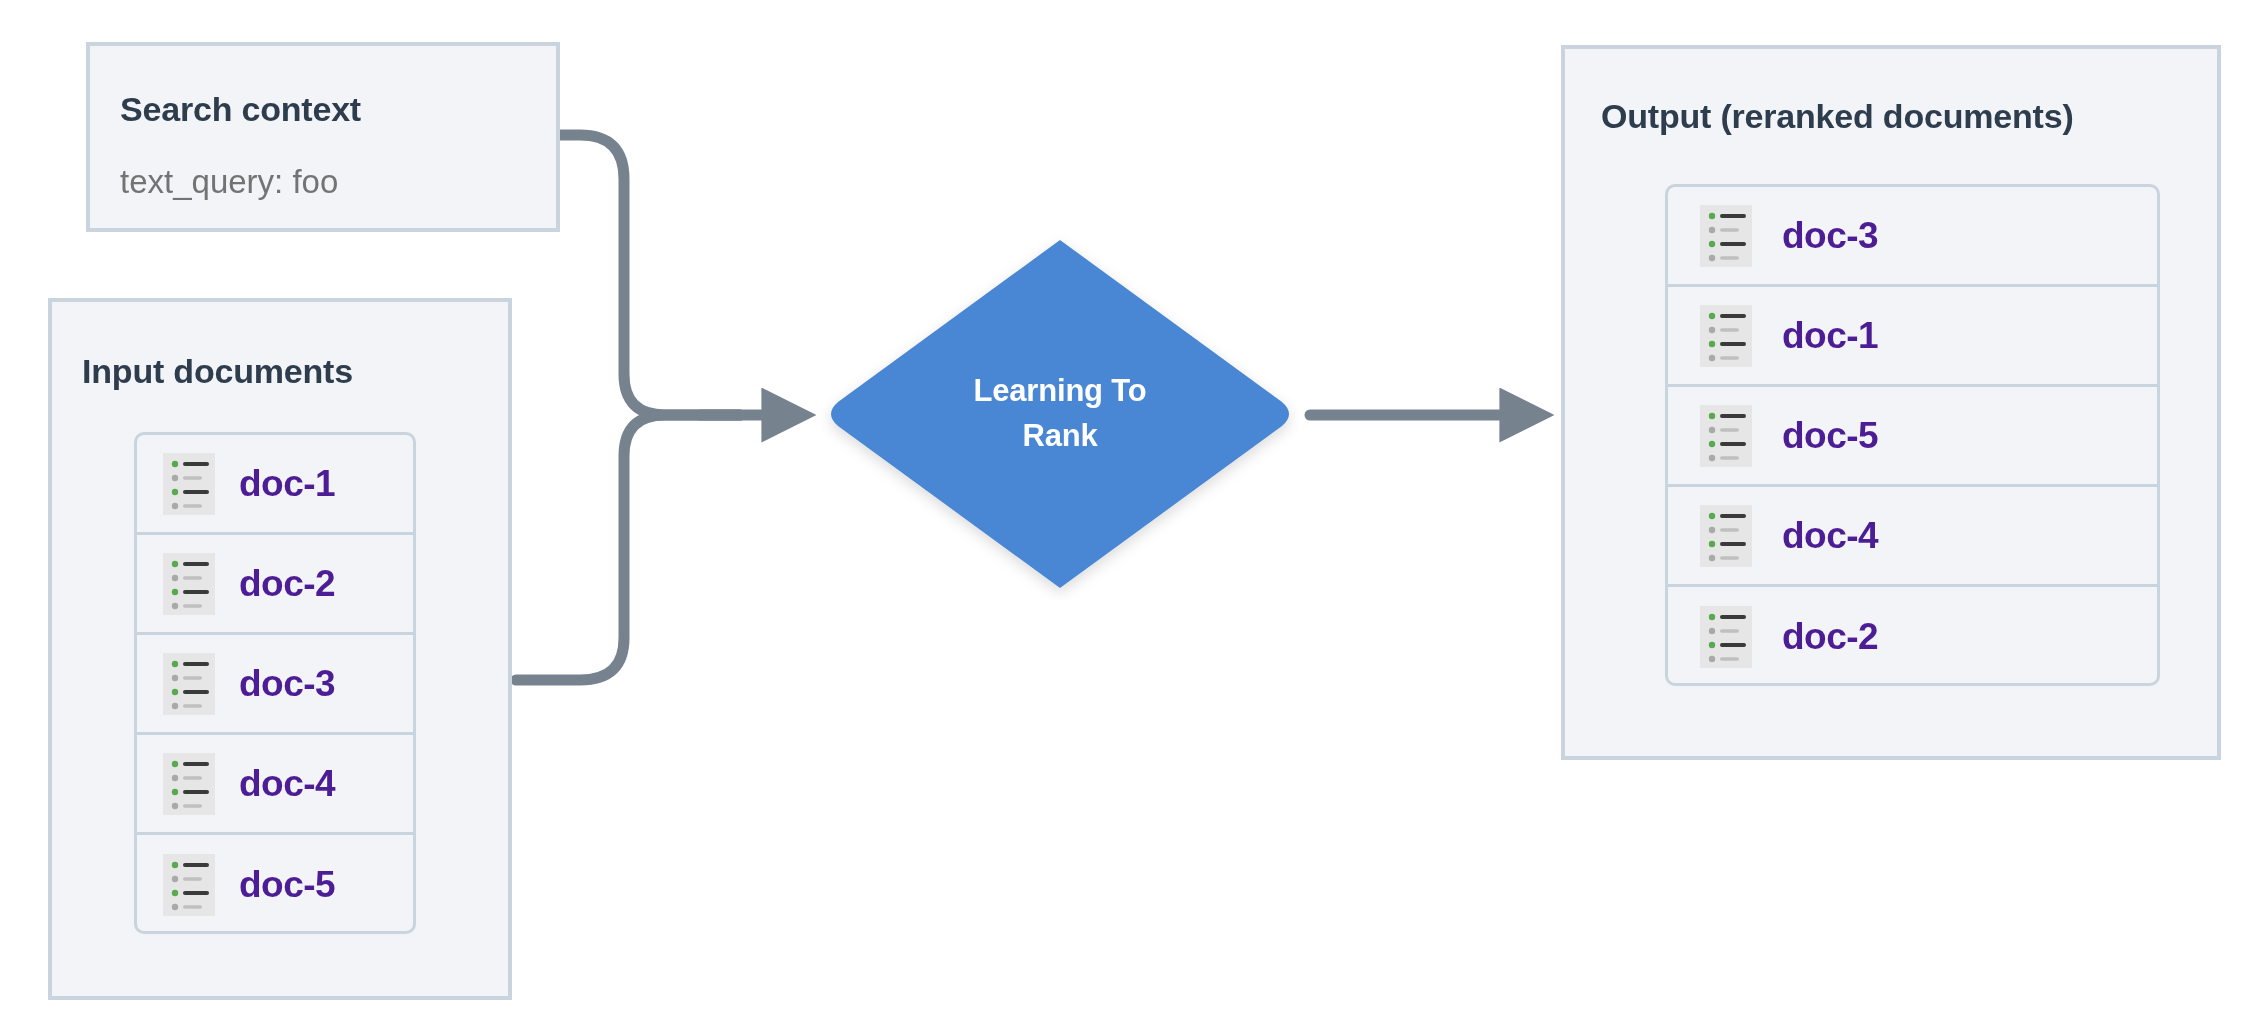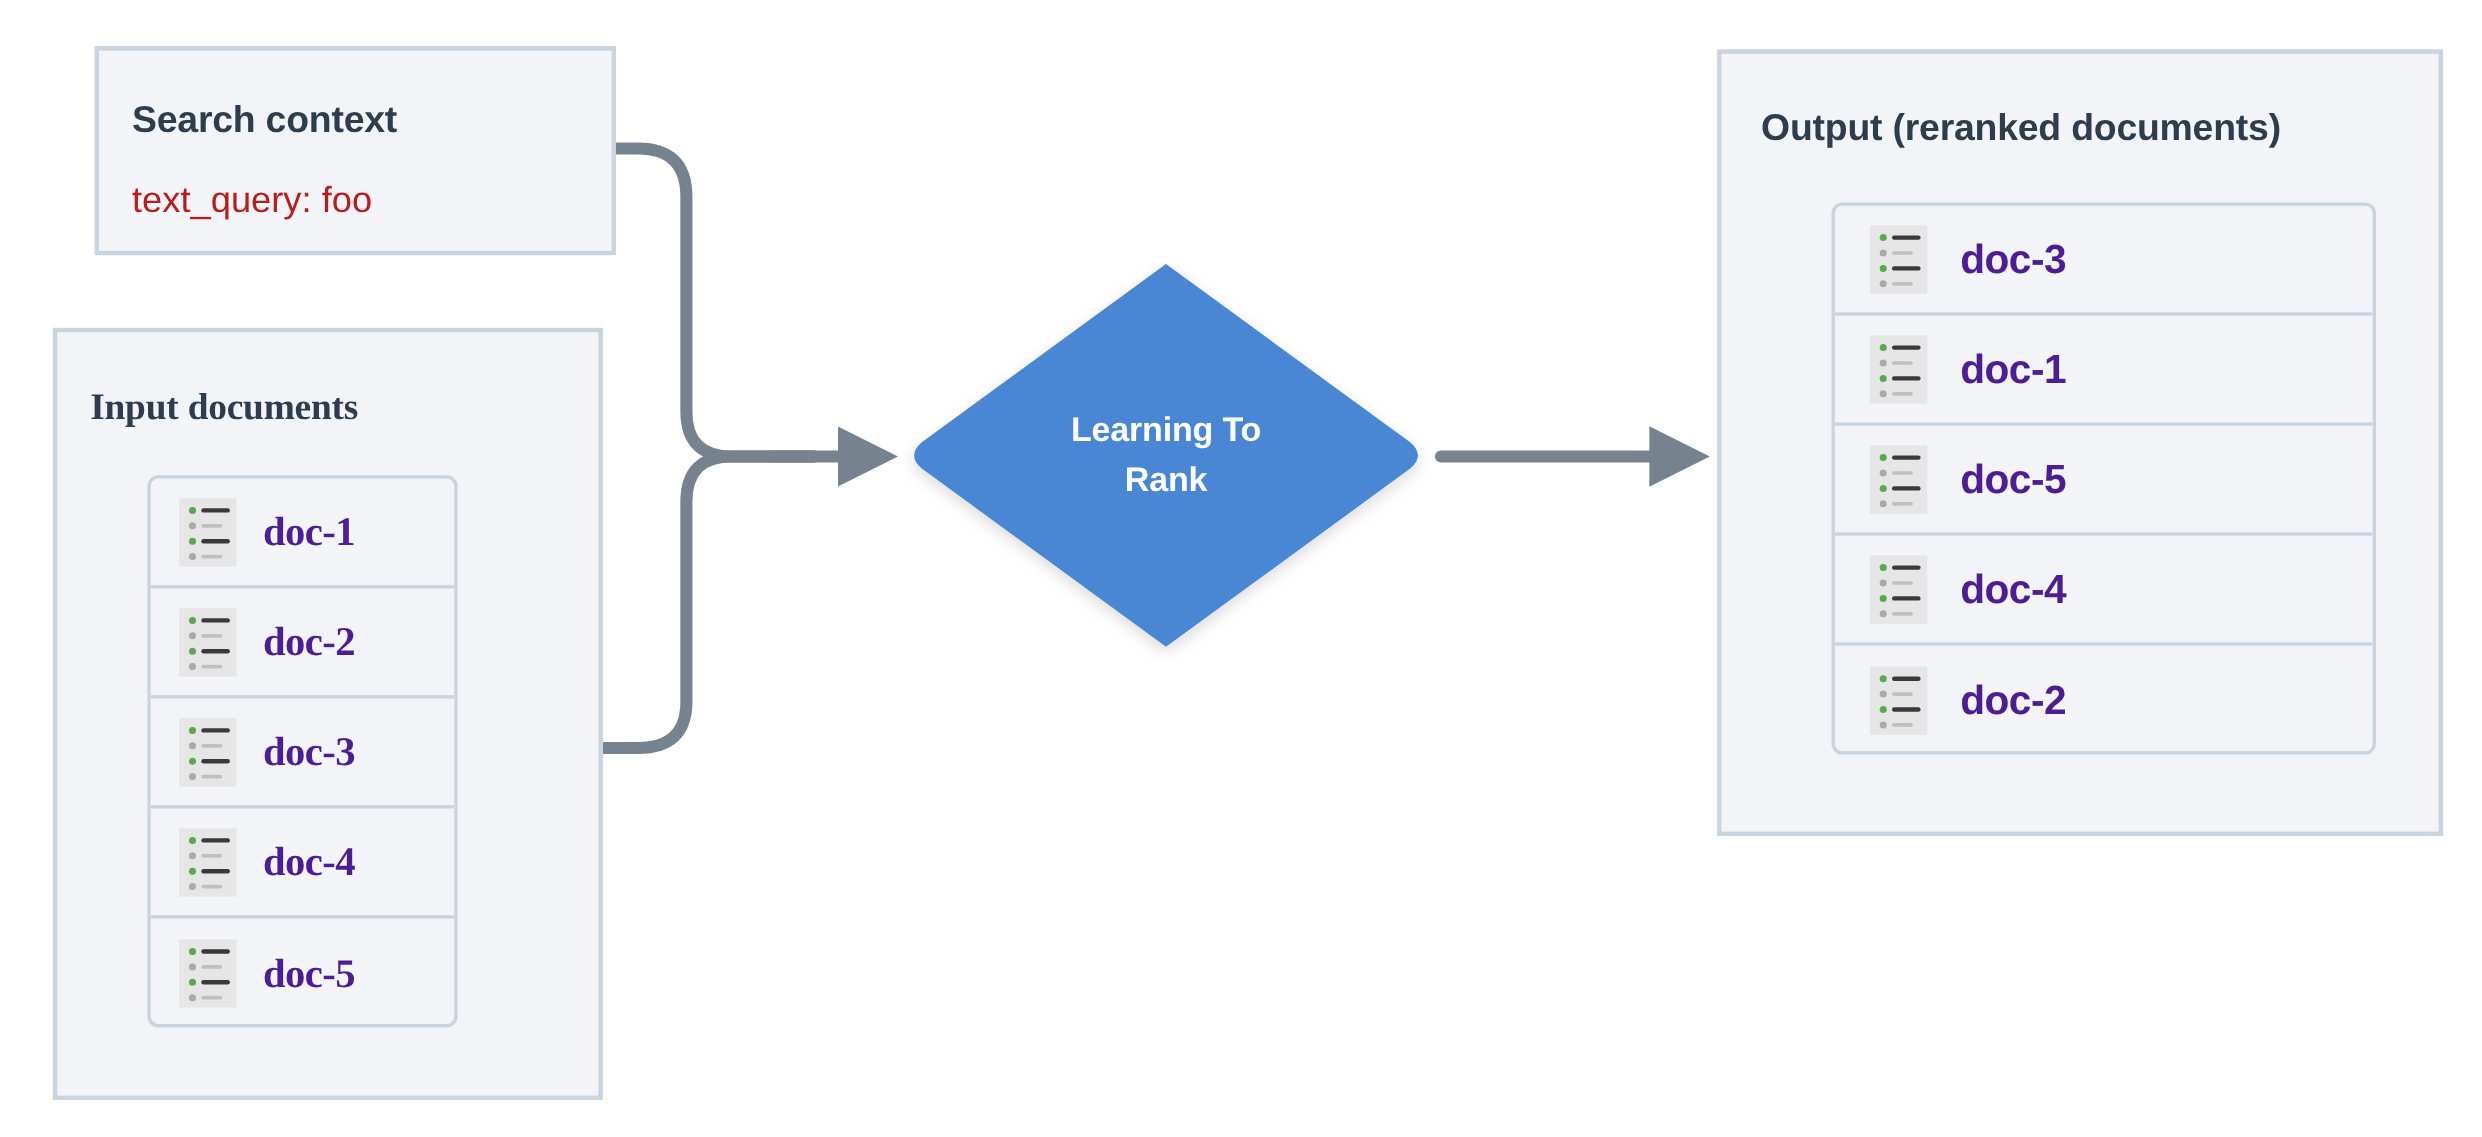--- a/index.html
+++ b/index.html
@@ -28,21 +28,21 @@
     font-weight: bold;
     font-size: 34px;
     color: #2e3d4d;
     letter-spacing: -0.2px;
     white-space: nowrap;
   }
 
   .panel-sub {
     font-weight: normal;
     font-size: 33px;
-    color: #b91c1c;
+    color: #737373;
     letter-spacing: 0px;
     white-space: nowrap;
   }
 
   
   #search-context {
     left: 38px;
     top: 42px;
     width: 474px;
     height: 190px;
@@ -56,23 +56,22 @@
   #search-context .panel-sub {
     position: absolute;
     left: 30px;
     top: 117px;
   }
 
   
   #input-documents {
     left: 48px;
     top: 298px;
-    width: 500px;
+    width: 464px;
     height: 702px;
-    font-family: Liberation Serif, serif;
   }
   #input-documents .panel-title {
     position: absolute;
     left: 30px;
     top: 50px;
   }
 
   
   #output-panel {
     left: 1550px;

